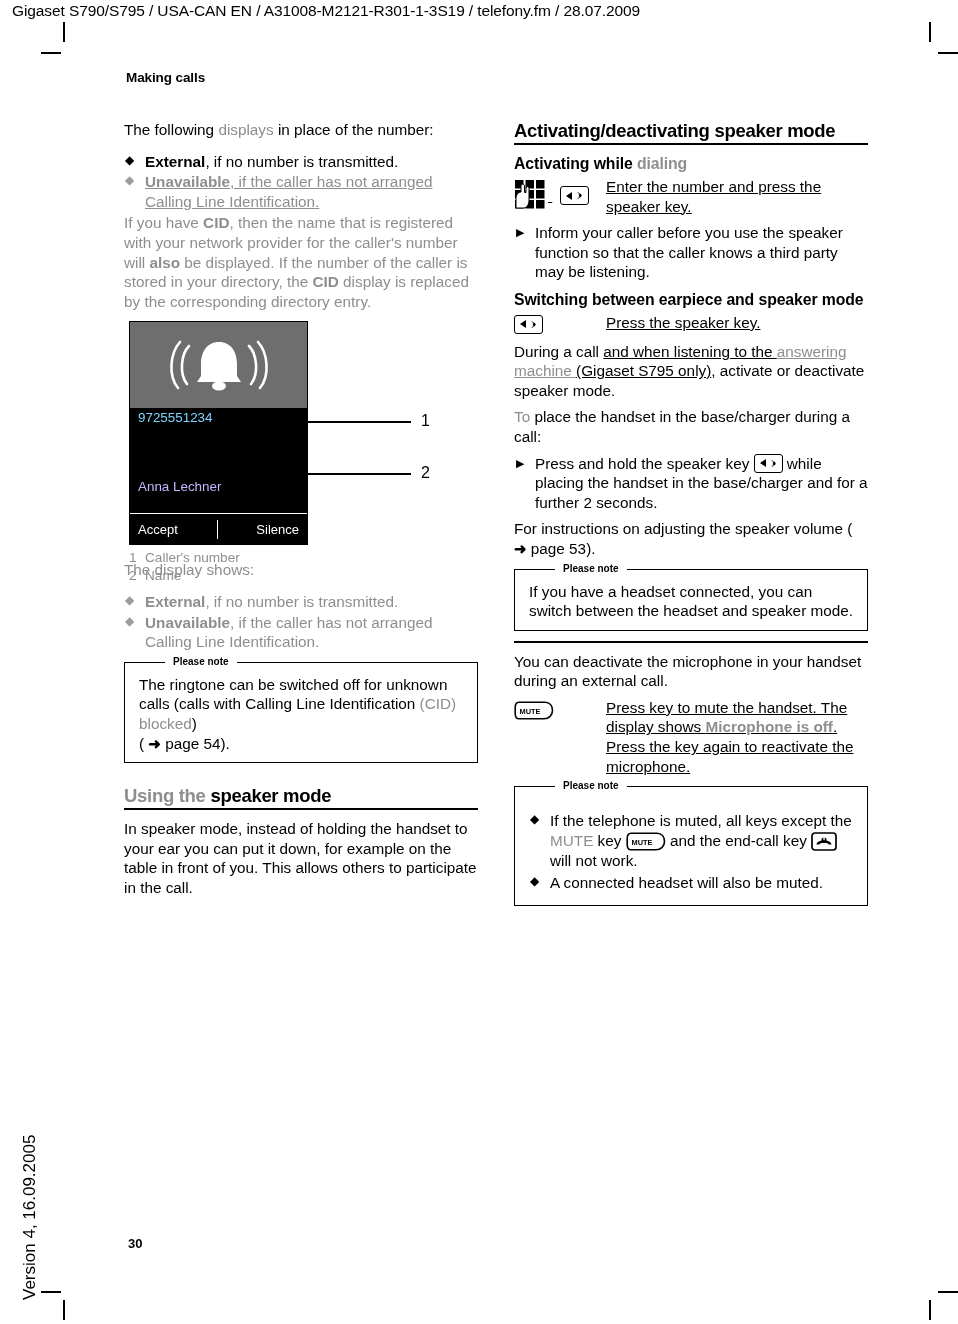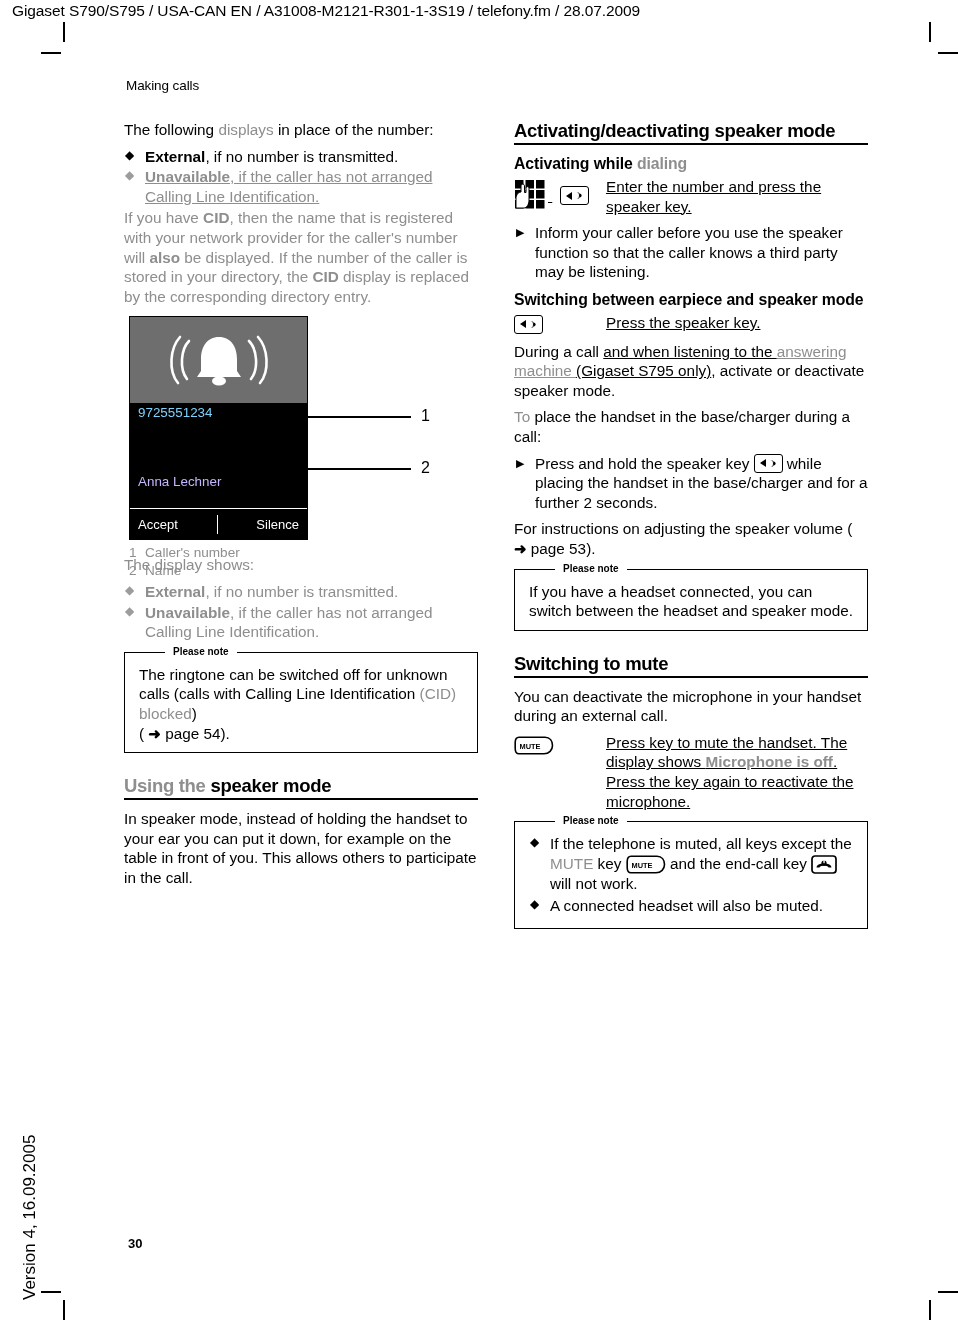--- a/index.html
+++ b/index.html
@@ -47,23 +47,23 @@
     transform-origin: 120px 20px;
     font-size: 17px;
     white-space: nowrap;
     text-align: left;
   }
 
   
   .chapter-label {
     position: absolute;
     left: 126px;
-    top: 78px;
+    top: 70px;
     font-size: 13.5px;
-    font-weight: normal;
+    font-weight: bold;
     letter-spacing: -0.1px;
     text-align: center;
   }
 
   
   .page-number {
     position: absolute;
     left: 128px;
     top: 1236px;
     font-size: 13px;
@@ -97,21 +97,21 @@
   }
   h2.sub {
     font-size: 15.8px;
     font-weight: bold;
     margin: 8px 0 3px 0;
     letter-spacing: -0.1px;
     line-height: 20px;
   }
 
   
-  ul.diamond { list-style: none; margin: 0 0 2px 0; padding: 0; }
+  ul.diamond { list-style: none; margin: 12px 0 2px 0; padding: 0; }
   ul.diamond > li {
     position: relative;
     padding-left: 21px;
     margin-bottom: 1px;
   }
   ul.diamond > li::before {
     content: "\25C6";
     position: absolute;
     left: 1px;
     top: -1px;
@@ -421,21 +421,20 @@
     <li><span>Press and hold the speaker key </span><span class="ico ico-speaker"></span><span> while placing the handset in the base/charger and for a further 2 seconds.</span></li>
   </ul>
 
   <p><span>For instructions on adjusting the speaker volume </span><span>( </span><span class="xref-arrow">➜</span><span> page 53</span><span>).</span></p>
 
   <div class="note">
     <div class="note-title">Please note</div>
     <p>If you have a headset connected, you can switch between the headset and speaker mode.</p>
   </div>
 
-  <h1 class="sec" style="margin-top:22px;">Switching to mute</h1>
   <div class="rule-thick"></div>
 
   <p>You can deactivate the microphone in your handset during an external call.</p>
 
   <div class="keyrow">
     <div class="kcol">
       <span class="ico ico-mute">
         <svg width="40" height="19" viewBox="0 0 40 19">
           <path d="M5 1.2 L31 1.2 C36 1.2 38.5 5 38.5 9.5 C38.5 14 35 17.8 30 17.8 L5 17.8 C2.6 17.8 1.2 15.6 1.2 12.5 L1.2 6.5 C1.2 3.4 2.6 1.2 5 1.2 Z" fill="#ffffff" stroke="#000" stroke-width="1.6"></path>
           <text x="16" y="12.6" font-family="'Liberation Sans',sans-serif" font-size="7.4" font-weight="bold" text-anchor="middle" fill="#000">MUTE</text>

